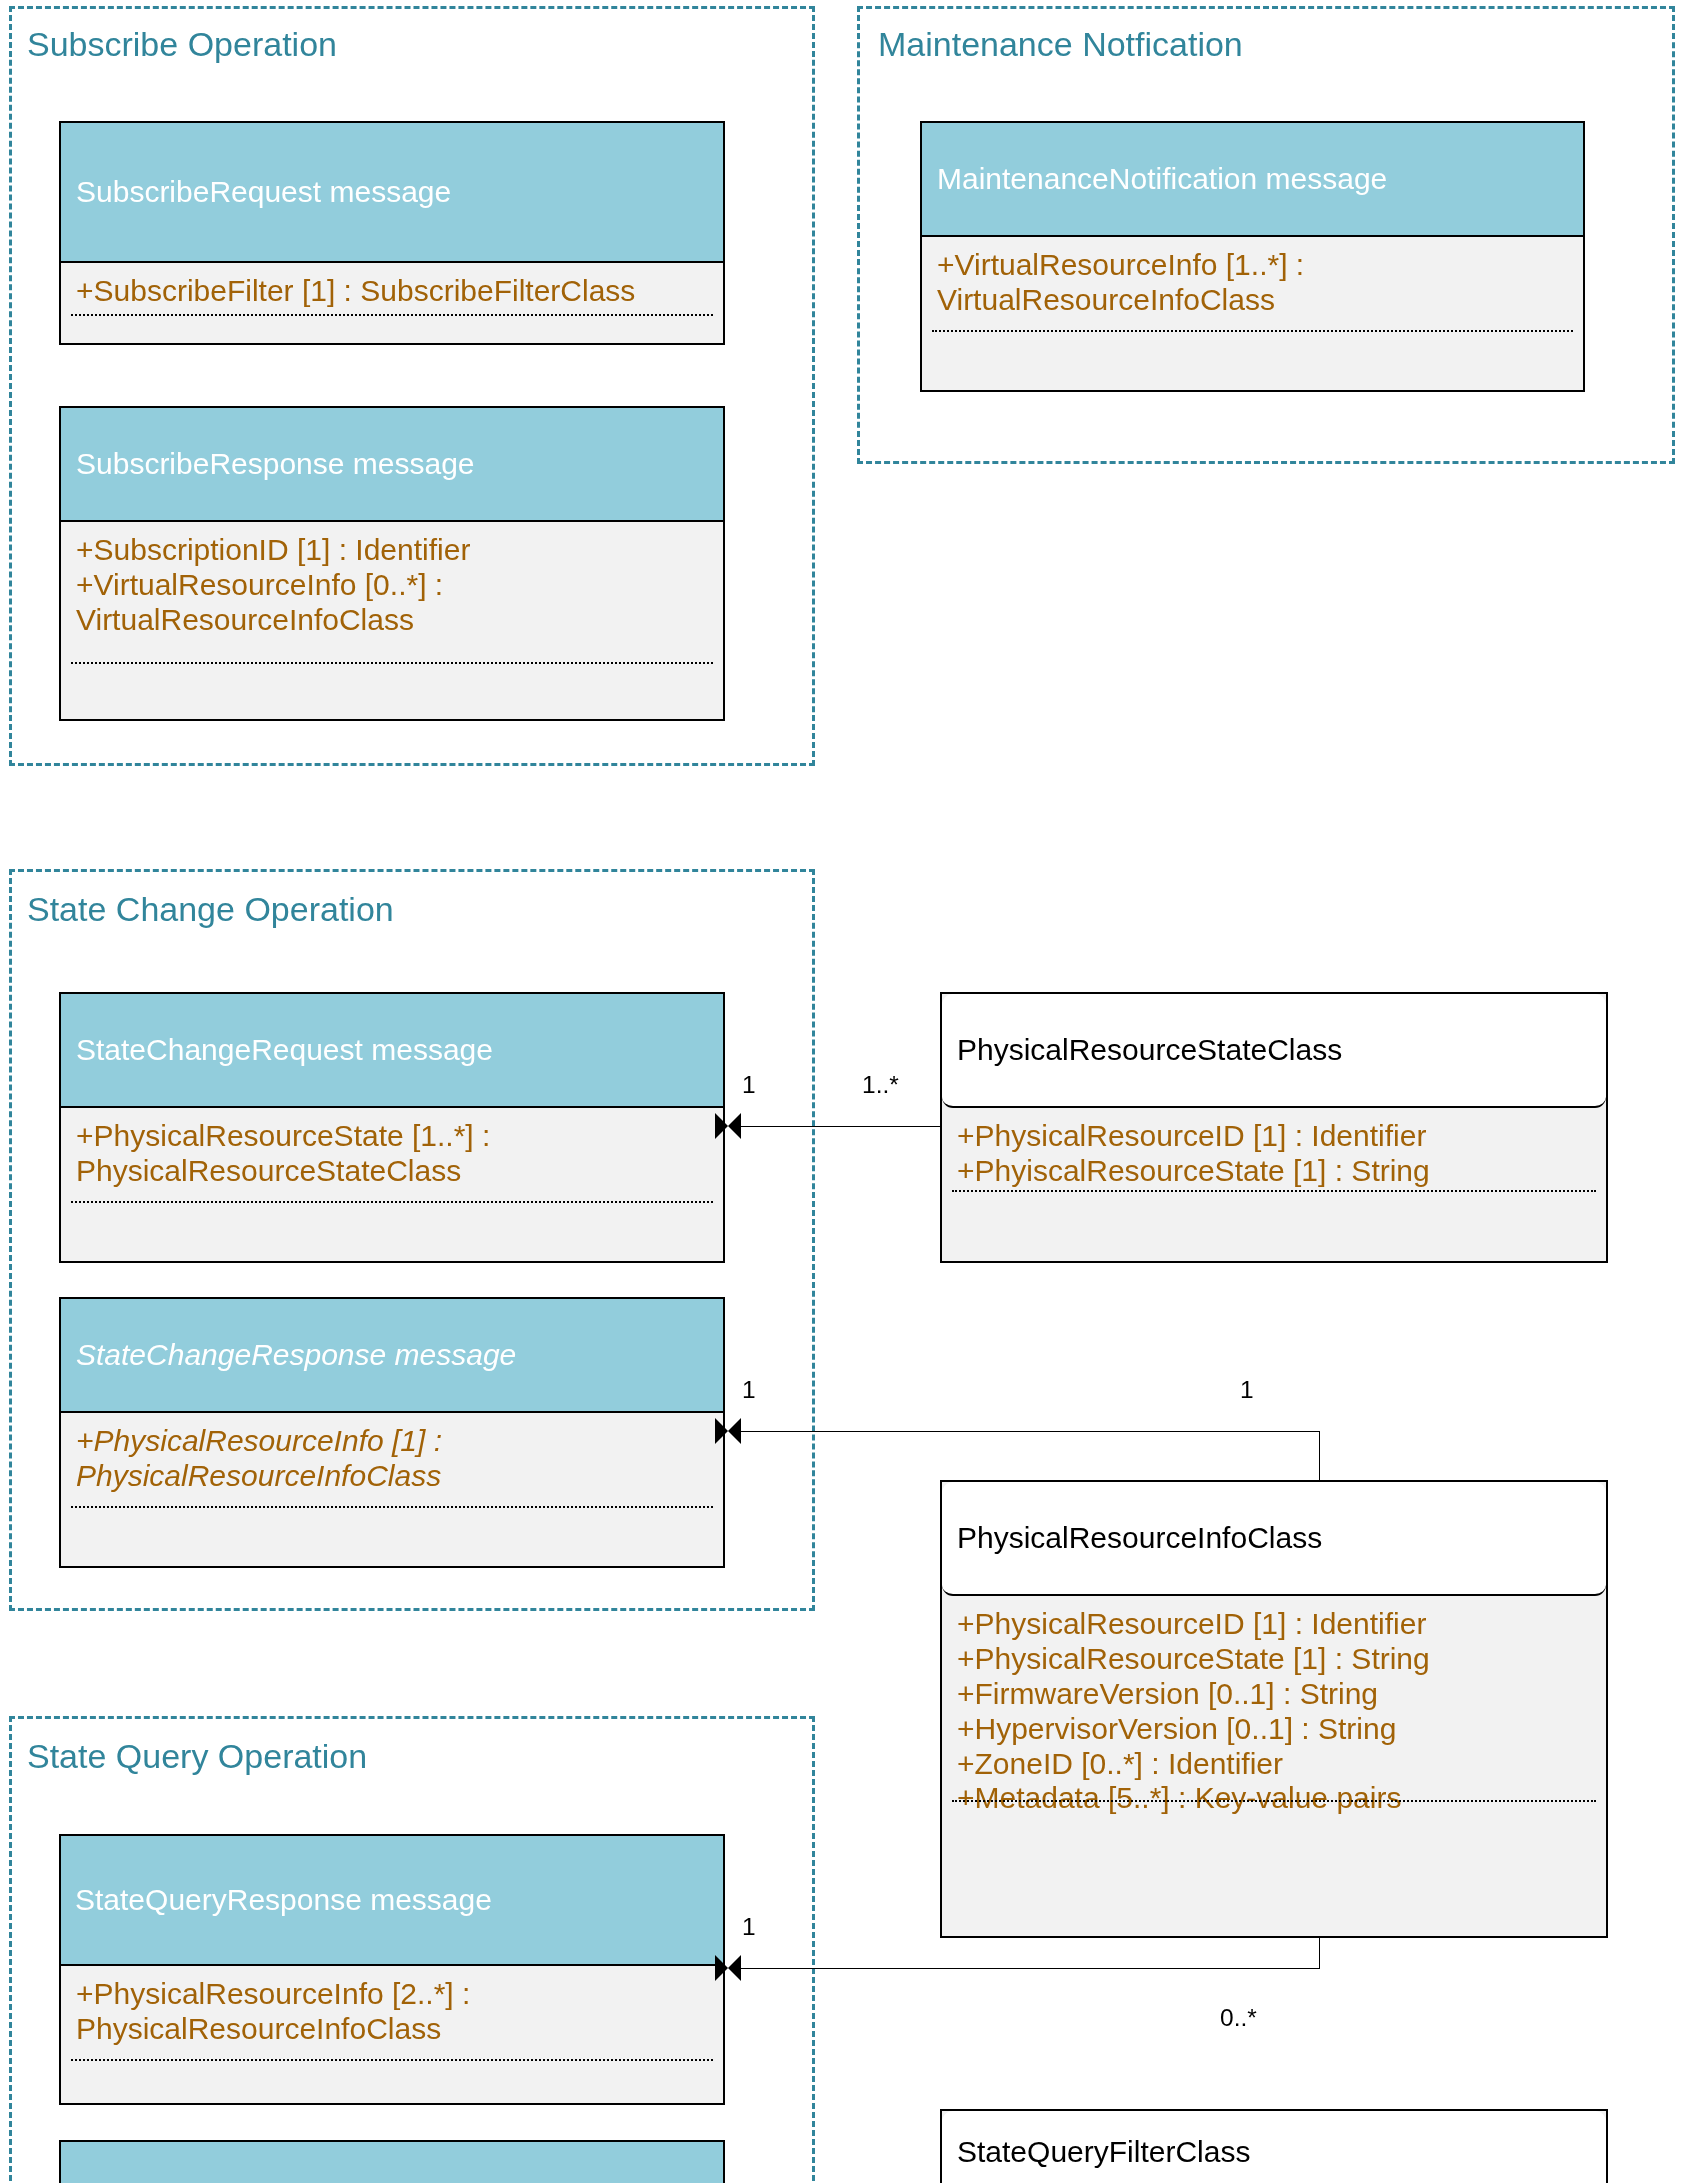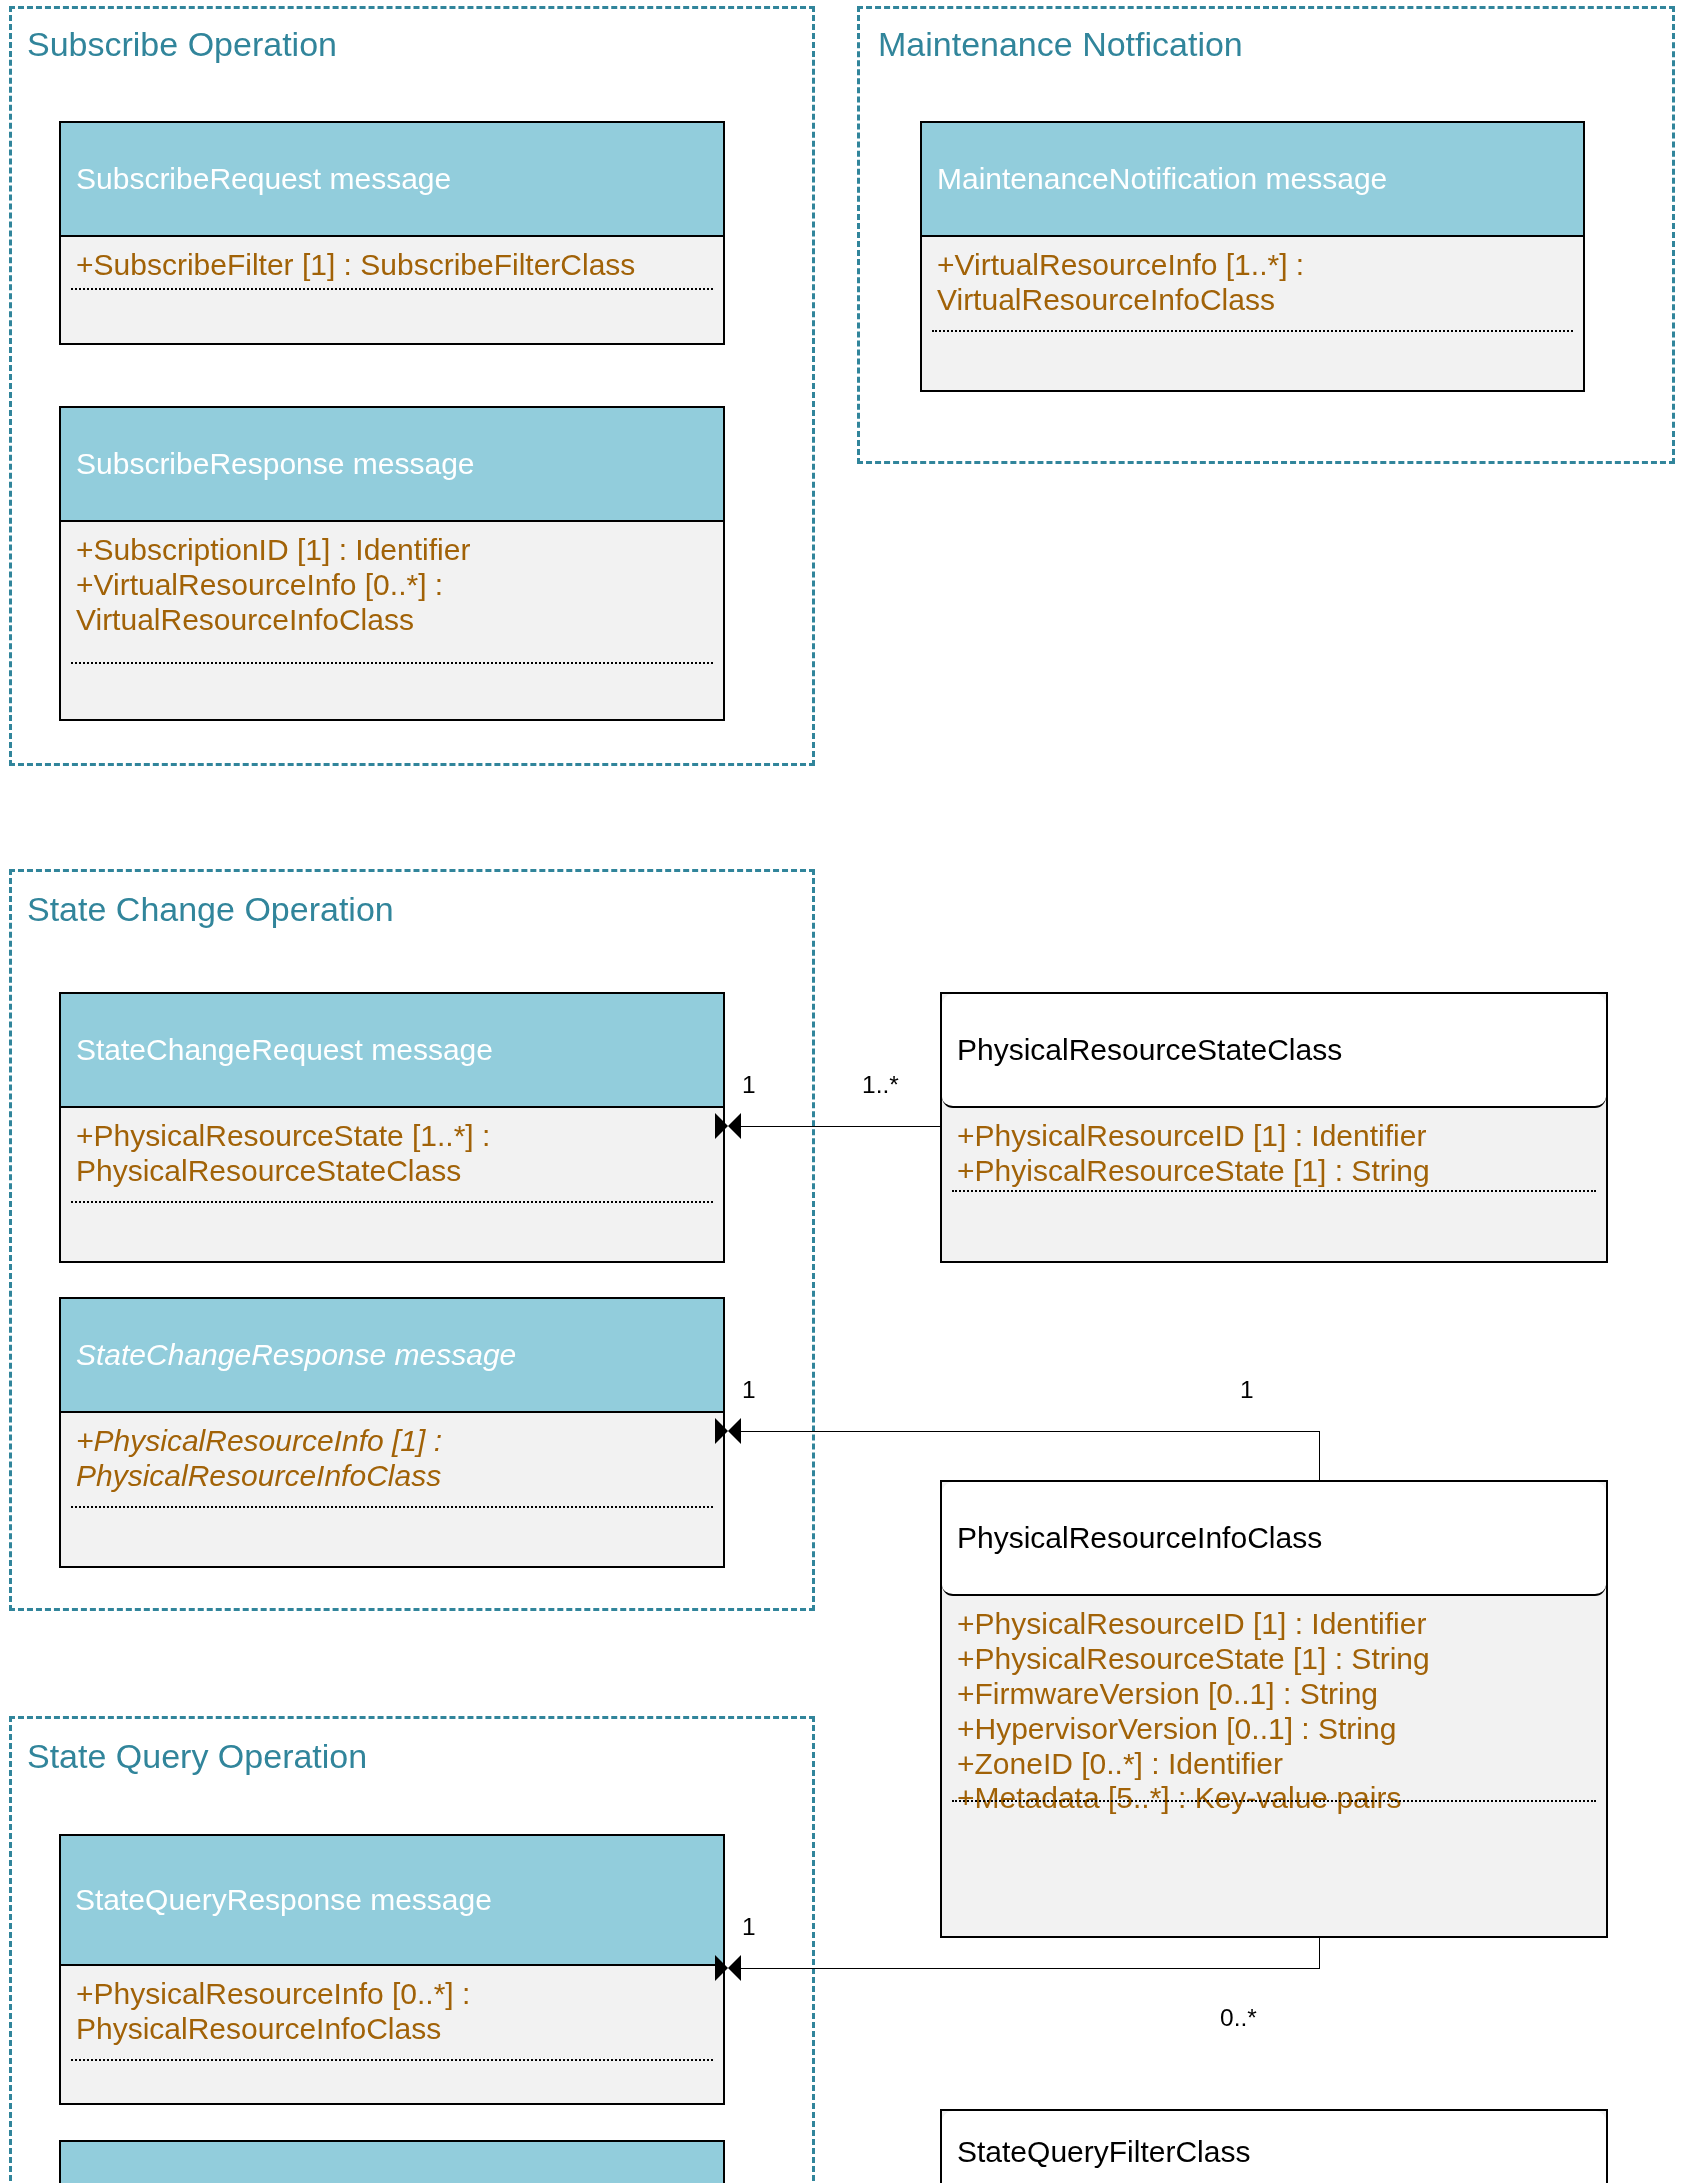--- a/index.html
+++ b/index.html
@@ -114,21 +114,21 @@
 </style>
 </head>
 <body>
 
 <div id="canvas">
 
   <div class="op-group" style="left:8.7px; top:6.1px; width:806px; height:760px;"></div>
   <div class="op-title" style="left:27px; top:27px;">Subscribe Operation</div>
 
   <div class="uml-box" style="left:59px; top:121px; width:666px; height:224px;">
-    <div class="uml-header msg" style="height:114px;">SubscribeRequest message</div>
+    <div class="uml-header msg" style="height:140px;">SubscribeRequest message</div>
     <div class="uml-body">
       <div class="attr">+SubscribeFilter [1] : SubscribeFilterClass</div>
       <div class="sep" style="top:51px;"></div>
     </div>
   </div>
 
   <div class="uml-box" style="left:59px; top:406px; width:666px; height:315px;">
     <div class="uml-header msg" style="height:114px;">SubscribeResponse message</div>
     <div class="uml-body">
       <div class="attr">+SubscriptionID [1] : Identifier</div>
@@ -188,21 +188,21 @@
       <div class="sep" style="top:204px;"></div>
     </div>
   </div>
 
   <div class="op-group" style="left:8.7px; top:1716px; width:806px; height:753px;"></div>
   <div class="op-title" style="left:27px; top:1739px;">State Query Operation</div>
 
   <div class="uml-box" style="left:59px; top:1834px; width:666px; height:271px;">
     <div class="uml-header msg" style="height:130px;padding-left:14px;">StateQueryResponse message</div>
     <div class="uml-body">
-      <div class="attr wrap" style="width:437px;">+PhysicalResourceInfo [0..*] : PhysicalResourceInfoClass</div>
+      <div class="attr wrap" style="width:437px;">+PhysicalResourceInfo [2..*] : PhysicalResourceInfoClass</div>
       <div class="sep" style="top:93px;"></div>
     </div>
   </div>
 
   <div class="uml-box" style="left:59px; top:2140px; width:666px; height:271px;">
     <div class="uml-header msg" style="height:114px;">StateQueryRequest message</div>
 
   </div>
 
   <div class="uml-box" style="left:940px; top:2109px; width:668px; height:301px;">

